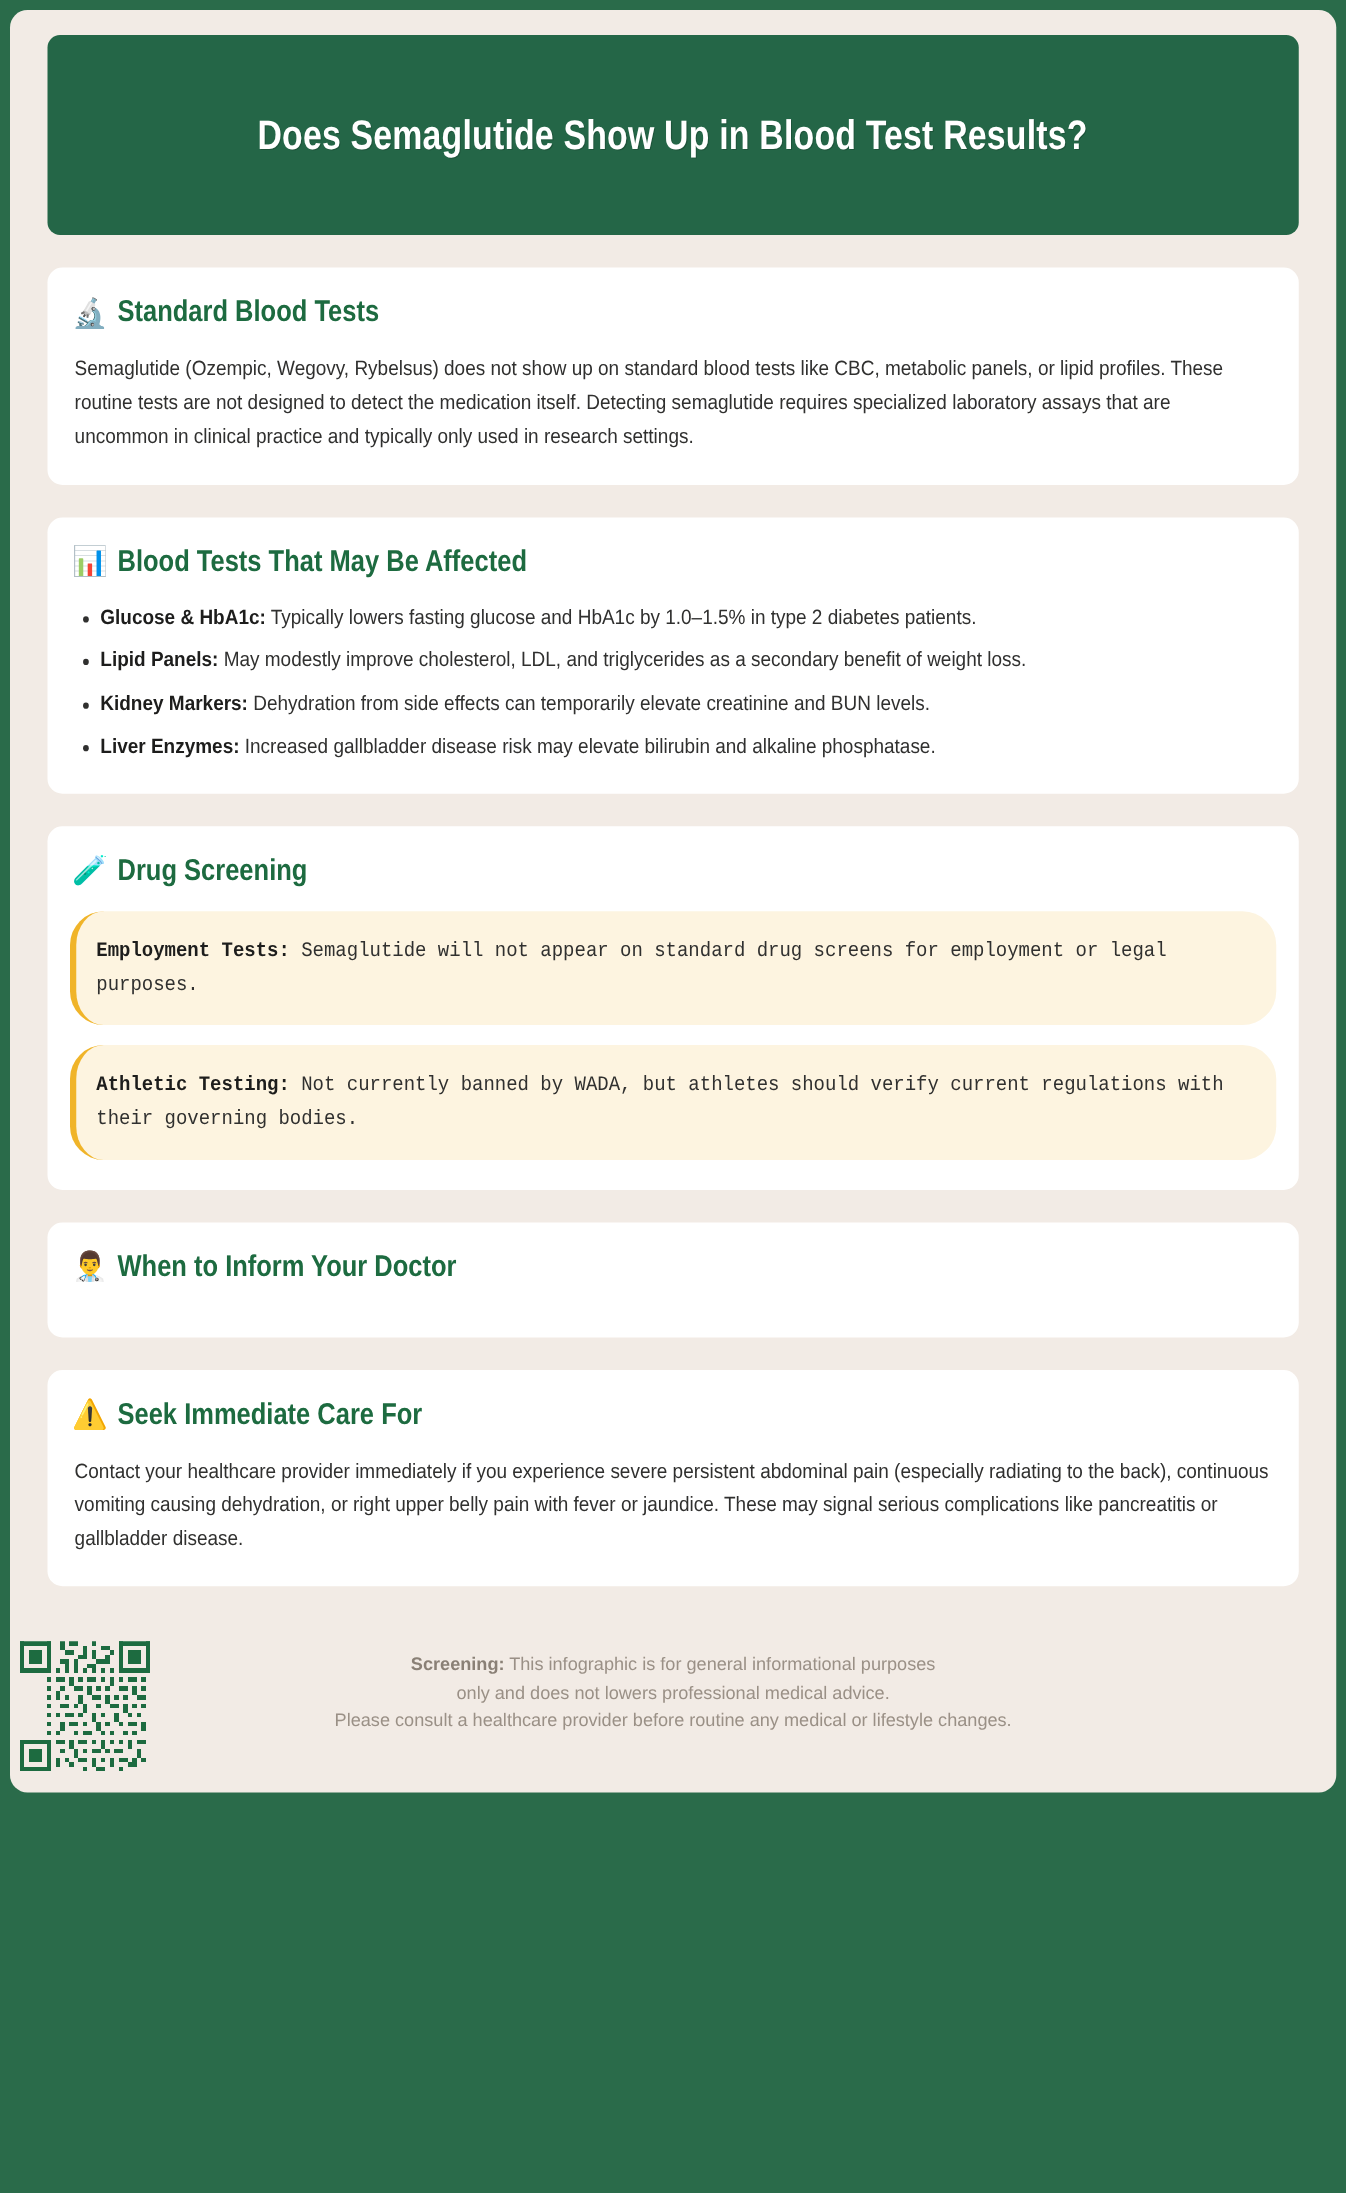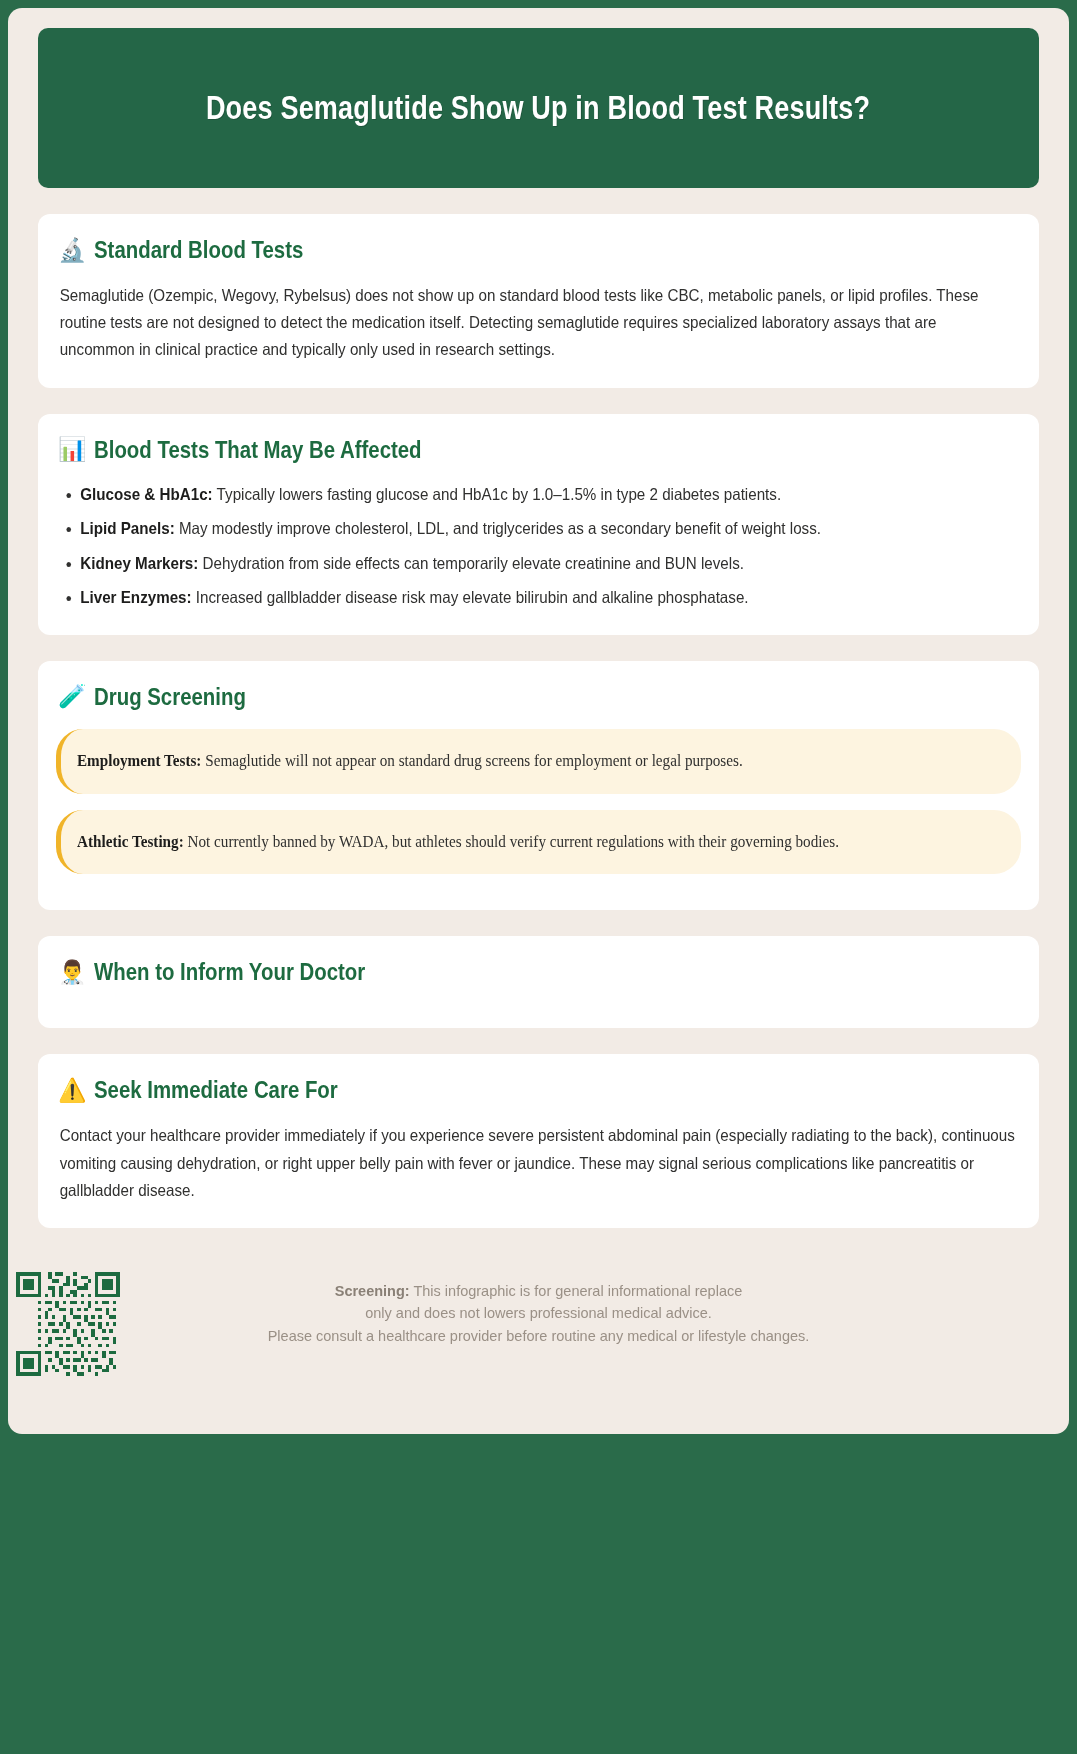--- a/index.html
+++ b/index.html
@@ -123,24 +123,24 @@
 
   
   .amber {
     background: #fdf4e0;
     border-left: 5px solid #f0b429;
     padding: 19px 18px 19px 16px;
     margin-bottom: 16px;
     color: #30302f;
     font-size: 16.5px;
     line-height: 1.62;
-    font-family: Liberation Serif, serif;
+    font-family: Liberation Mono, monospace;
     border-radius: 27px;
   }
-  .amber:last-child { margin-bottom: 12px; }
+  .amber:last-child { margin-bottom: 0; }
   .amber-inner {
     transform: scaleX(0.92);
     transform-origin: left top;
     width: 108.5%;
   }
 
   
   .blue {
     background: #d9f0f7;
     border: 1.5px solid #27a3bf;
@@ -394,20 +394,20 @@
         <rect x="11" y="27" width="1" height="1"></rect>
           <rect x="14" y="28" width="1" height="1"></rect>
         <rect x="17" y="28" width="2" height="1"></rect>
           <rect x="22" y="28" width="1" height="1"></rect>
         <rect x="24" y="27" width="2" height="1"></rect>
       </g>
     </svg>
 
     <div class="disclaimer">
       <div>
-        <b>Screening:</b><span> This infographic is for general informational replace</span>
+        <b>Screening:</b><span> This infographic is for general informational purposes</span>
       </div>
       <div>only and does not lowers professional medical advice.</div>
       <div>Please consult a healthcare provider before routine any medical or lifestyle changes.</div>
     </div>
   </div>
 
 </div>
 
 </body></html>

